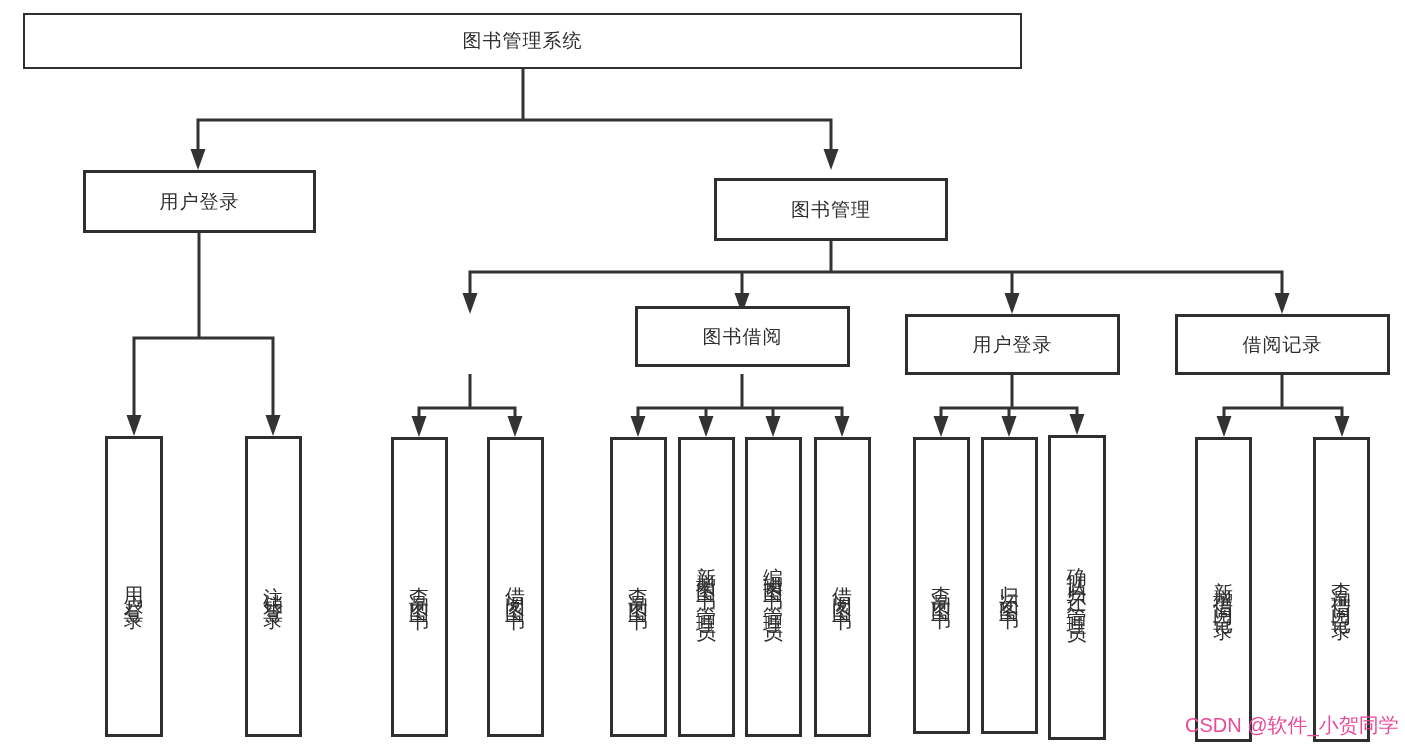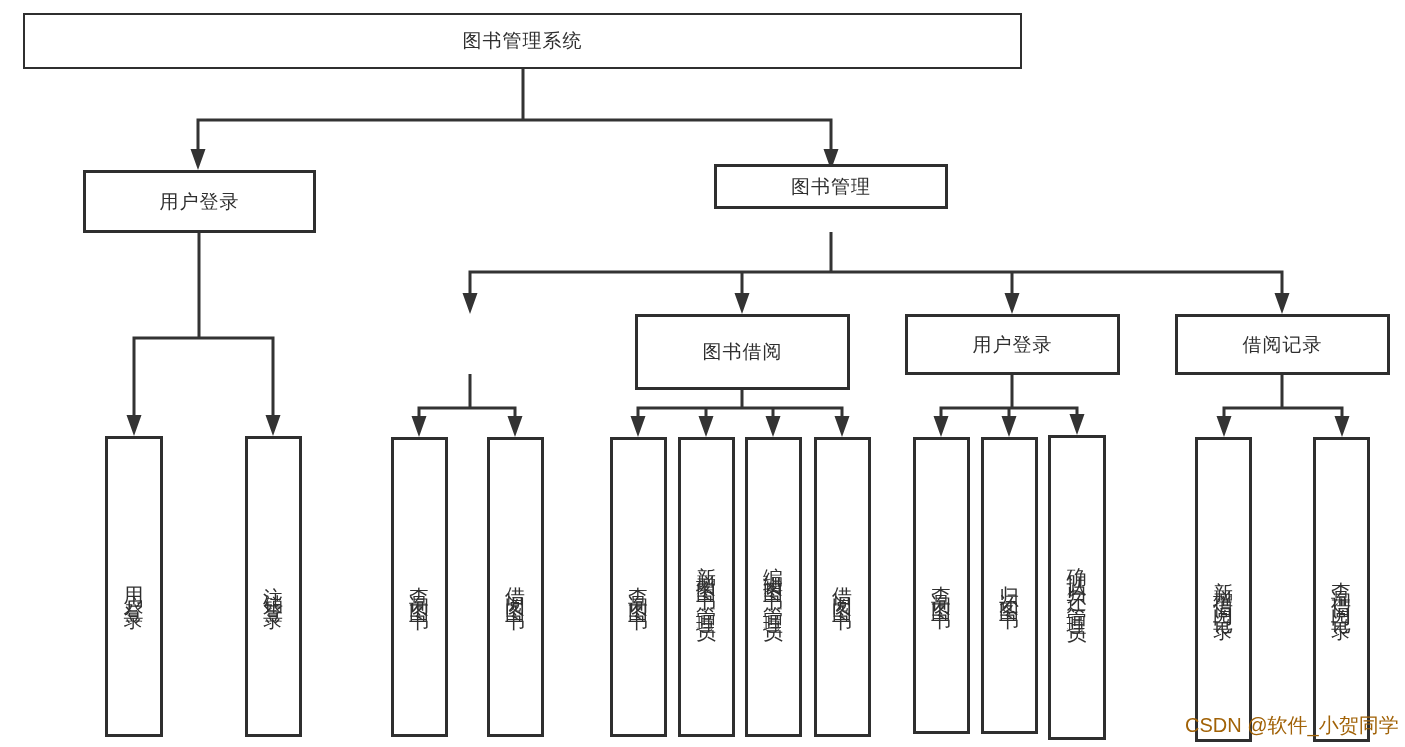--- a/index.html
+++ b/index.html
@@ -28,21 +28,21 @@
     writing-mode: vertical-rl;
     font-size: 20px;
     letter-spacing: 8px;
     line-height: 1;
     white-space: nowrap;
   }
   .watermark {
     position: absolute;
     z-index: 5;
     font-size: 20px;
-    color: #a16207;
+    color: #ec4899;
     white-space: nowrap;
   }
 </style>
 </head>
 <body>
 
 <div class="canvas">
 
   <svg class="wires" width="1405" height="747" viewBox="0 0 1405 747">
 
@@ -101,25 +101,25 @@
              M1334.5,416 L1349.5,416 L1342,437 Z"></path>
   </svg>
 
   <div class="box h" style="left:23px;top:13px;width:999px;height:56px;border-width:2px">
     <span>图书管理系统</span>
   </div>
 
   <div class="box h" style="left:83px;top:170px;width:233px;height:63px">
     <span>用户登录</span>
   </div>
-  <div class="box h" style="left:714px;top:164px;width:234px;height:45px">
+  <div class="box h" style="left:714px;top:178px;width:234px;height:63px">
     <span>图书管理</span>
   </div>
 
-  <div class="box h" style="left:635px;top:314px;width:215px;height:76px">
+  <div class="box h" style="left:635px;top:306px;width:215px;height:61px">
     <span>图书借阅</span>
   </div>
   <div class="box h" style="left:905px;top:314px;width:215px;height:61px">
     <span>用户登录</span>
   </div>
   <div class="box h" style="left:1175px;top:314px;width:215px;height:61px">
     <span>借阅记录</span>
   </div>
 
   <div class="box v" style="left:105px;top:436px;width:58px;height:301px">

